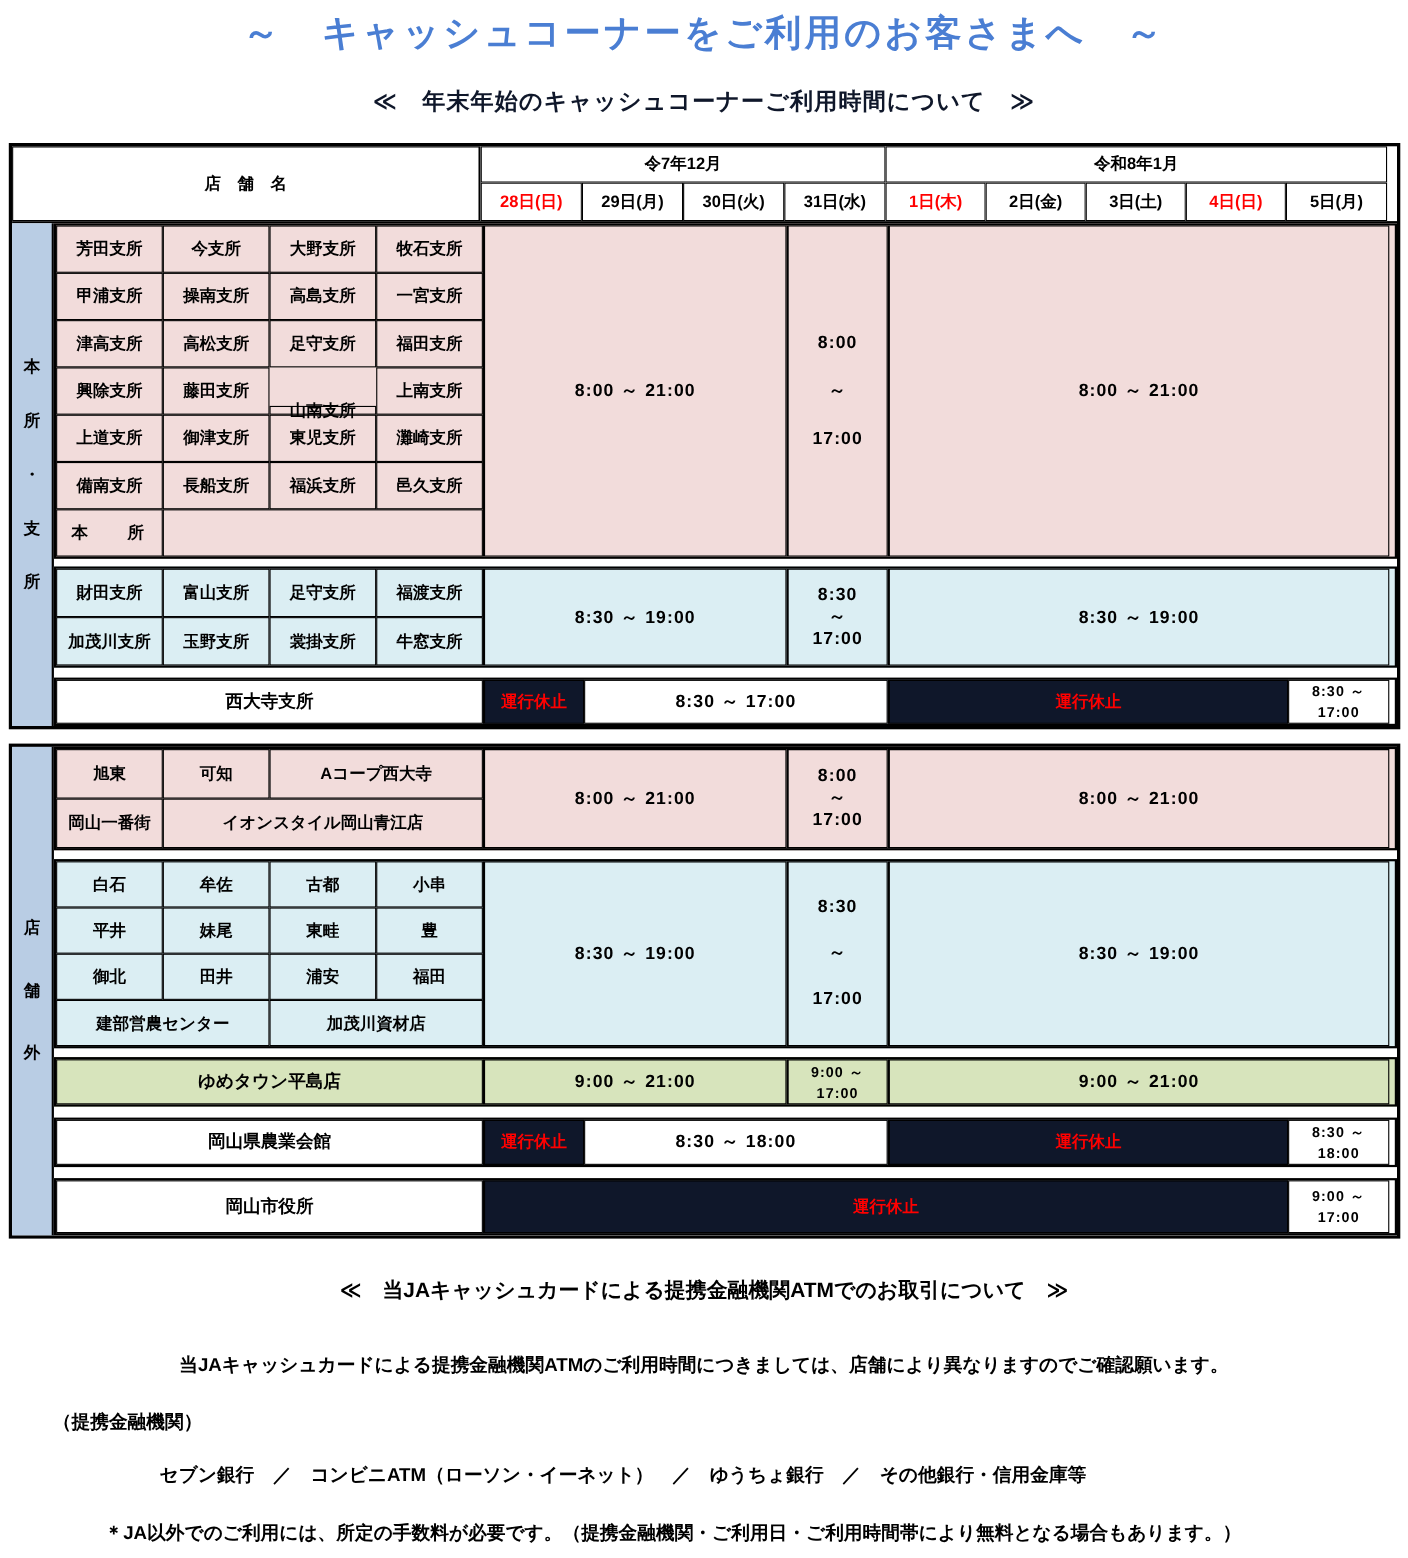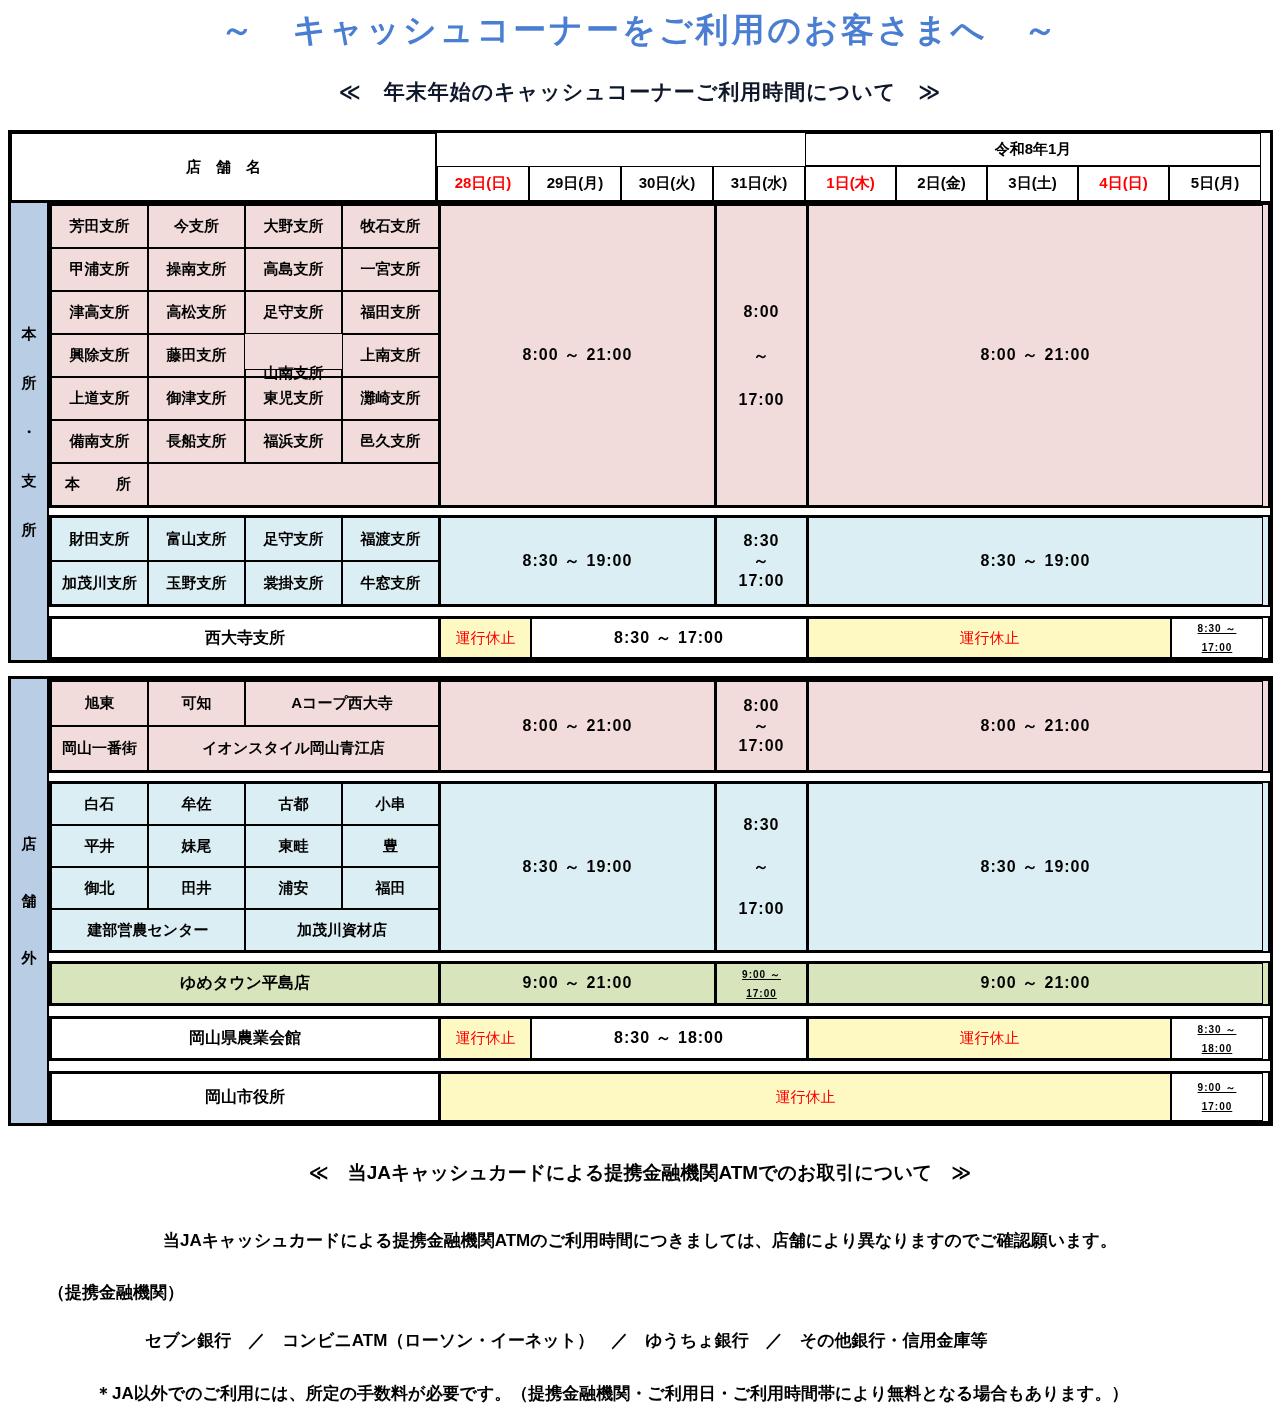--- a/index.html
+++ b/index.html
@@ -48,39 +48,40 @@
   .pl { justify-content:flex-start; padding-left:13px; letter-spacing:2px; }
   .bigname { font-size:16px; }
 
   .tcell { display:flex; align-items:center; justify-content:center;
     border:1px solid #000; font-size:16px; font-weight:600; letter-spacing:1px;
     white-space:pre-line; text-align:center; color:#000; }
   .bl2 { border-left:2px solid #000; }
   .lh44 { line-height:44px; }
   .lh42 { line-height:42px; }
   .lh20 { line-height:20px; }
-  .lh19 { line-height:19px; font-size:10px;text-decoration:underline; }
-  .stop { background:#fef9c3; color:#FF0000; font-weight:400; font-size:15px; letter-spacing:0; }
+  .lh19 { line-height:19px; font-size:13px; }
+  .stop { background:#0f172a; color:#FF0000; font-weight:700; font-size:15px; letter-spacing:0; }
 
   .ftext { position:absolute; font-weight:700; color:#000; }
   .fhead { top:1160px; left:0; width:100%; text-align:center; font-size:19px; }
   .f1 { top:1229px; left:0; width:100%; text-align:center; font-size:17px; }
   .f2 { top:1281px; left:48px; font-size:17px;text-align:right; }
   .f3 { top:1329px; left:145px; font-size:17px; }
   .f4 { top:1382px; left:95px; font-size:17px; }
 </style>
 </head>
 <body>
 
 <div class="title">～　キャッシュコーナーをご利用のお客さまへ　～</div>
 <div class="subtitle">≪　年末年始のキャッシュコーナーご利用時間について　≫</div>
 
 <div class="tbl" id="t1">
   <div class="thead">
     <div class="hcell" style="grid-row:1 / span 2; grid-column:1; border-right-width:2px;">店　舗　名</div>
+    <div class="hcell" style="grid-row:1; grid-column:2 / span 4;">令7年12月</div>
     <div class="hcell" style="grid-row:1; grid-column:6 / span 5;">令和8年1月</div>
     <div class="hcell red" style="grid-row:2; grid-column:2;">28日(日)</div>
     <div class="hcell" style="grid-row:2; grid-column:3;">29日(月)</div>
     <div class="hcell" style="grid-row:2; grid-column:4;">30日(火)</div>
     <div class="hcell" style="grid-row:2; grid-column:5;">31日(水)</div>
     <div class="hcell red" style="grid-row:2; grid-column:6;">1日(木)</div>
     <div class="hcell" style="grid-row:2; grid-column:7;">2日(金)</div>
     <div class="hcell" style="grid-row:2; grid-column:8;">3日(土)</div>
     <div class="hcell red" style="grid-row:2; grid-column:9;">4日(日)</div>
     <div class="hcell" style="grid-row:2; grid-column:10;">5日(月)</div>

